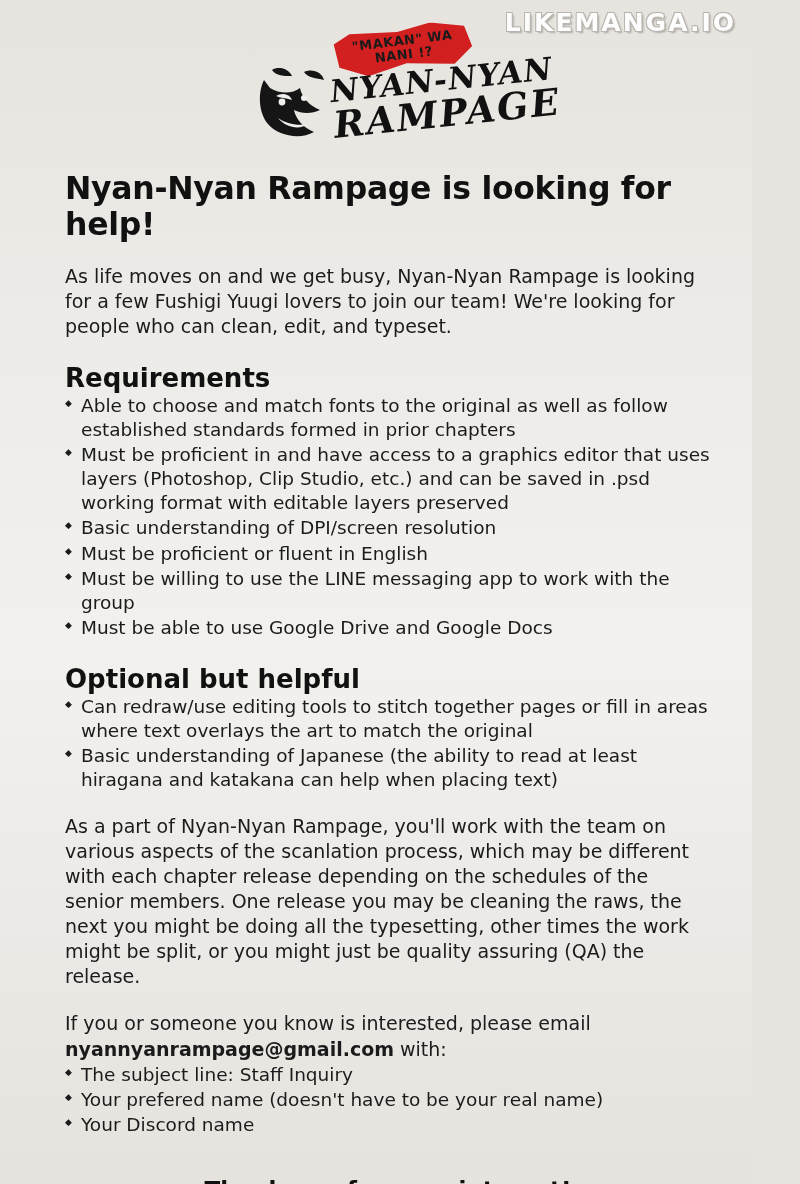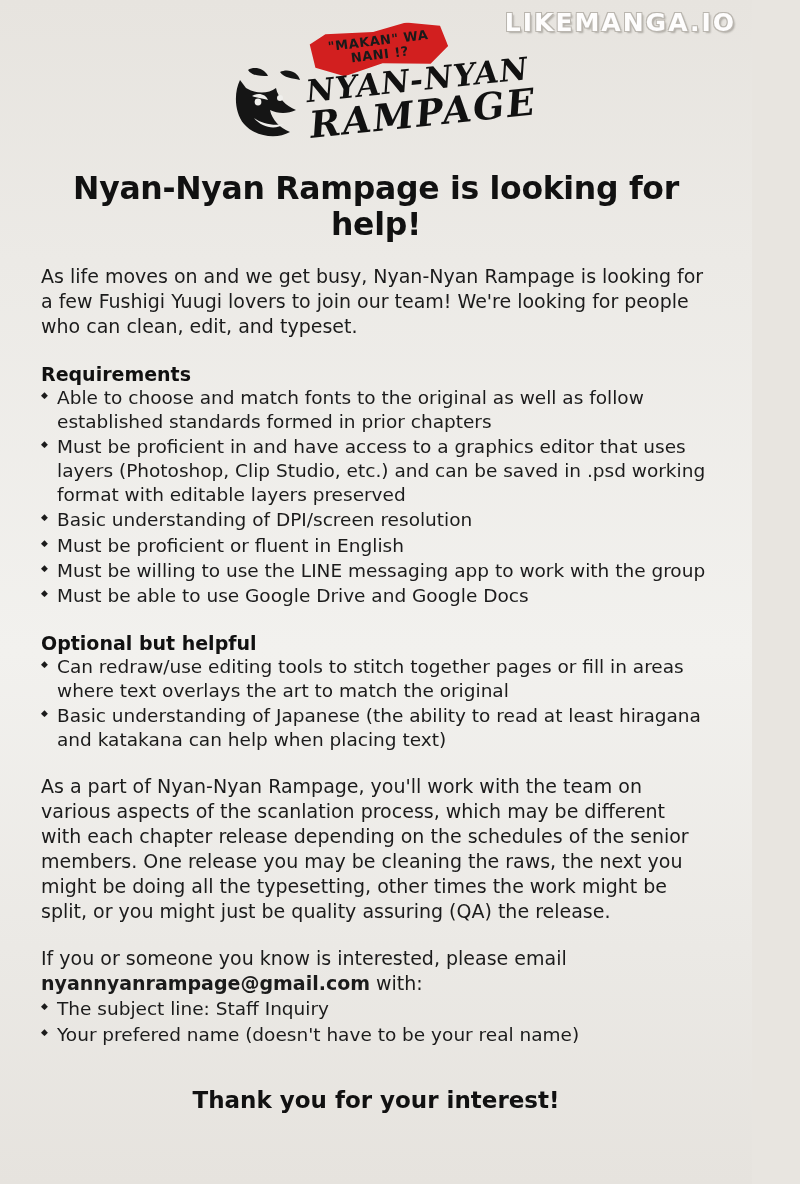--- a/index.html
+++ b/index.html
@@ -14,20 +14,21 @@
     color: #111111;
     overflow: hidden;
     position: relative;
   }
   .page {
     position: relative;
     width: 752px;
     height: 1184px;
     background: linear-gradient(180deg, #e7e4df 0%, #eceae6 22%, #f2f1ee 55%, #ebe9e5 80%, #e6e3de 100%);
     box-sizing: border-box;
+    padding-left: 24px;
   }
   .watermark {
     position: absolute;
     top: 8px;
     right: 16px;
     font-family: "DejaVu Sans", sans-serif;
     font-weight: bold;
     font-size: 25px;
     letter-spacing: 2px;
     color: #ffffff;
@@ -107,33 +108,32 @@
   
   .content {
     padding: 0 41px;
     box-sizing: border-box;
   }
   h1.headline {
     margin: 10px 0 0 0;
     font-family: "DejaVu Sans", sans-serif;
     font-weight: bold;
     font-size: 31.5px;
-    text-align: center;
     color: #111;
     letter-spacing: -0.3px;
   }
   p.para {
     margin: 22px 0 0 0;
     font-size: 19px;
     line-height: 1.32;
     color: #1b1b1b;
   }
   h2.subhead {
     margin: 24px 0 0 0;
-    font-size: 19px;
+    font-size: 26px;
     font-weight: bold;
     color: #111;
   }
   ul.bullets {
     list-style: none;
     margin: 1px 0 0 0;
     padding: 0;
   }
   ul.bullets li {
     position: relative;
@@ -216,18 +216,19 @@
     </ul>
 
 
     <p class="para">As a part of Nyan-Nyan Rampage, you'll work with the team on various aspects of the scanlation process, which may be different with each chapter release depending on the schedules of the senior members. One release you may be cleaning the raws, the next you might be doing all the typesetting, other times the work might be split, or you might just be quality assuring (QA) the release.</p>
 
     <p class="para"><span>If you or someone you know is interested, please email </span><span class="email">nyannyanrampage@gmail.com</span><span> with:</span></p>
 
     <ul class="bullets">
       <li>The subject line: Staff Inquiry</li>
       <li>Your prefered name (doesn't have to be your real name)</li>
+      <li>Your Discord name</li>
     </ul>
 
     <p class="closing">Thank you for your interest!</p>
 
   </div>
 </div>
 
 </body></html>

